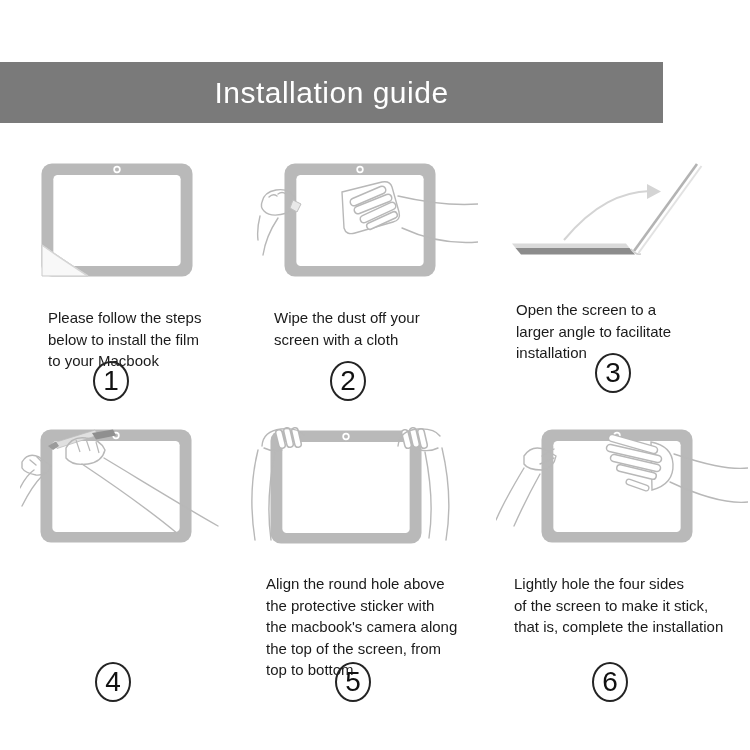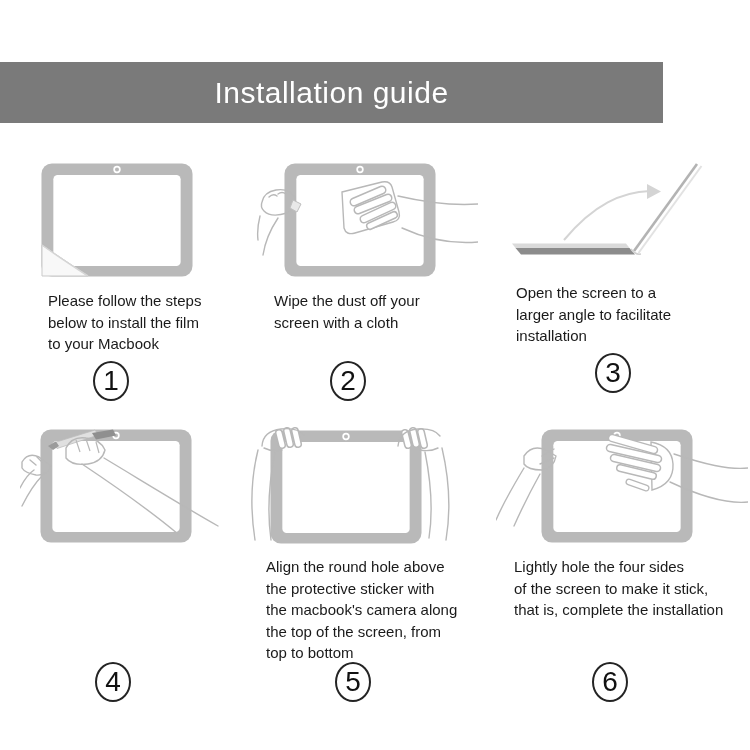--- a/index.html
+++ b/index.html
@@ -8,21 +8,21 @@
     font-family:"Liberation Sans",sans-serif;overflow:hidden;
   }
   .header{
     position:absolute;left:0;top:45px;width:663px;height:61px;background:#7a7a7a;
     display:flex;align-items:center;justify-content:center;
     color:#ffffff;font-size:30px;letter-spacing:.5px;margin-top:17px;
   }
   .step{position:absolute;}
   .art{height:122px;}
   .caption{
-    margin-top:8px;padding-left:18px;font-size:15px;line-height:21.5px;
+    margin-top:25px;padding-left:18px;font-size:15px;line-height:21.5px;
     color:#1a1a1a;white-space:pre-line;
   }
   .num{
     position:absolute;width:36px;height:40px;border:2px solid #242424;border-radius:50%;
     display:flex;align-items:center;justify-content:center;
     font-size:28px;color:#111111;box-sizing:border-box;
   }
   .row1 .num{top:201px;}
   .row2 .num{top:236px;}
   .s1{left:30px;top:160px;width:212px;height:250px;}

